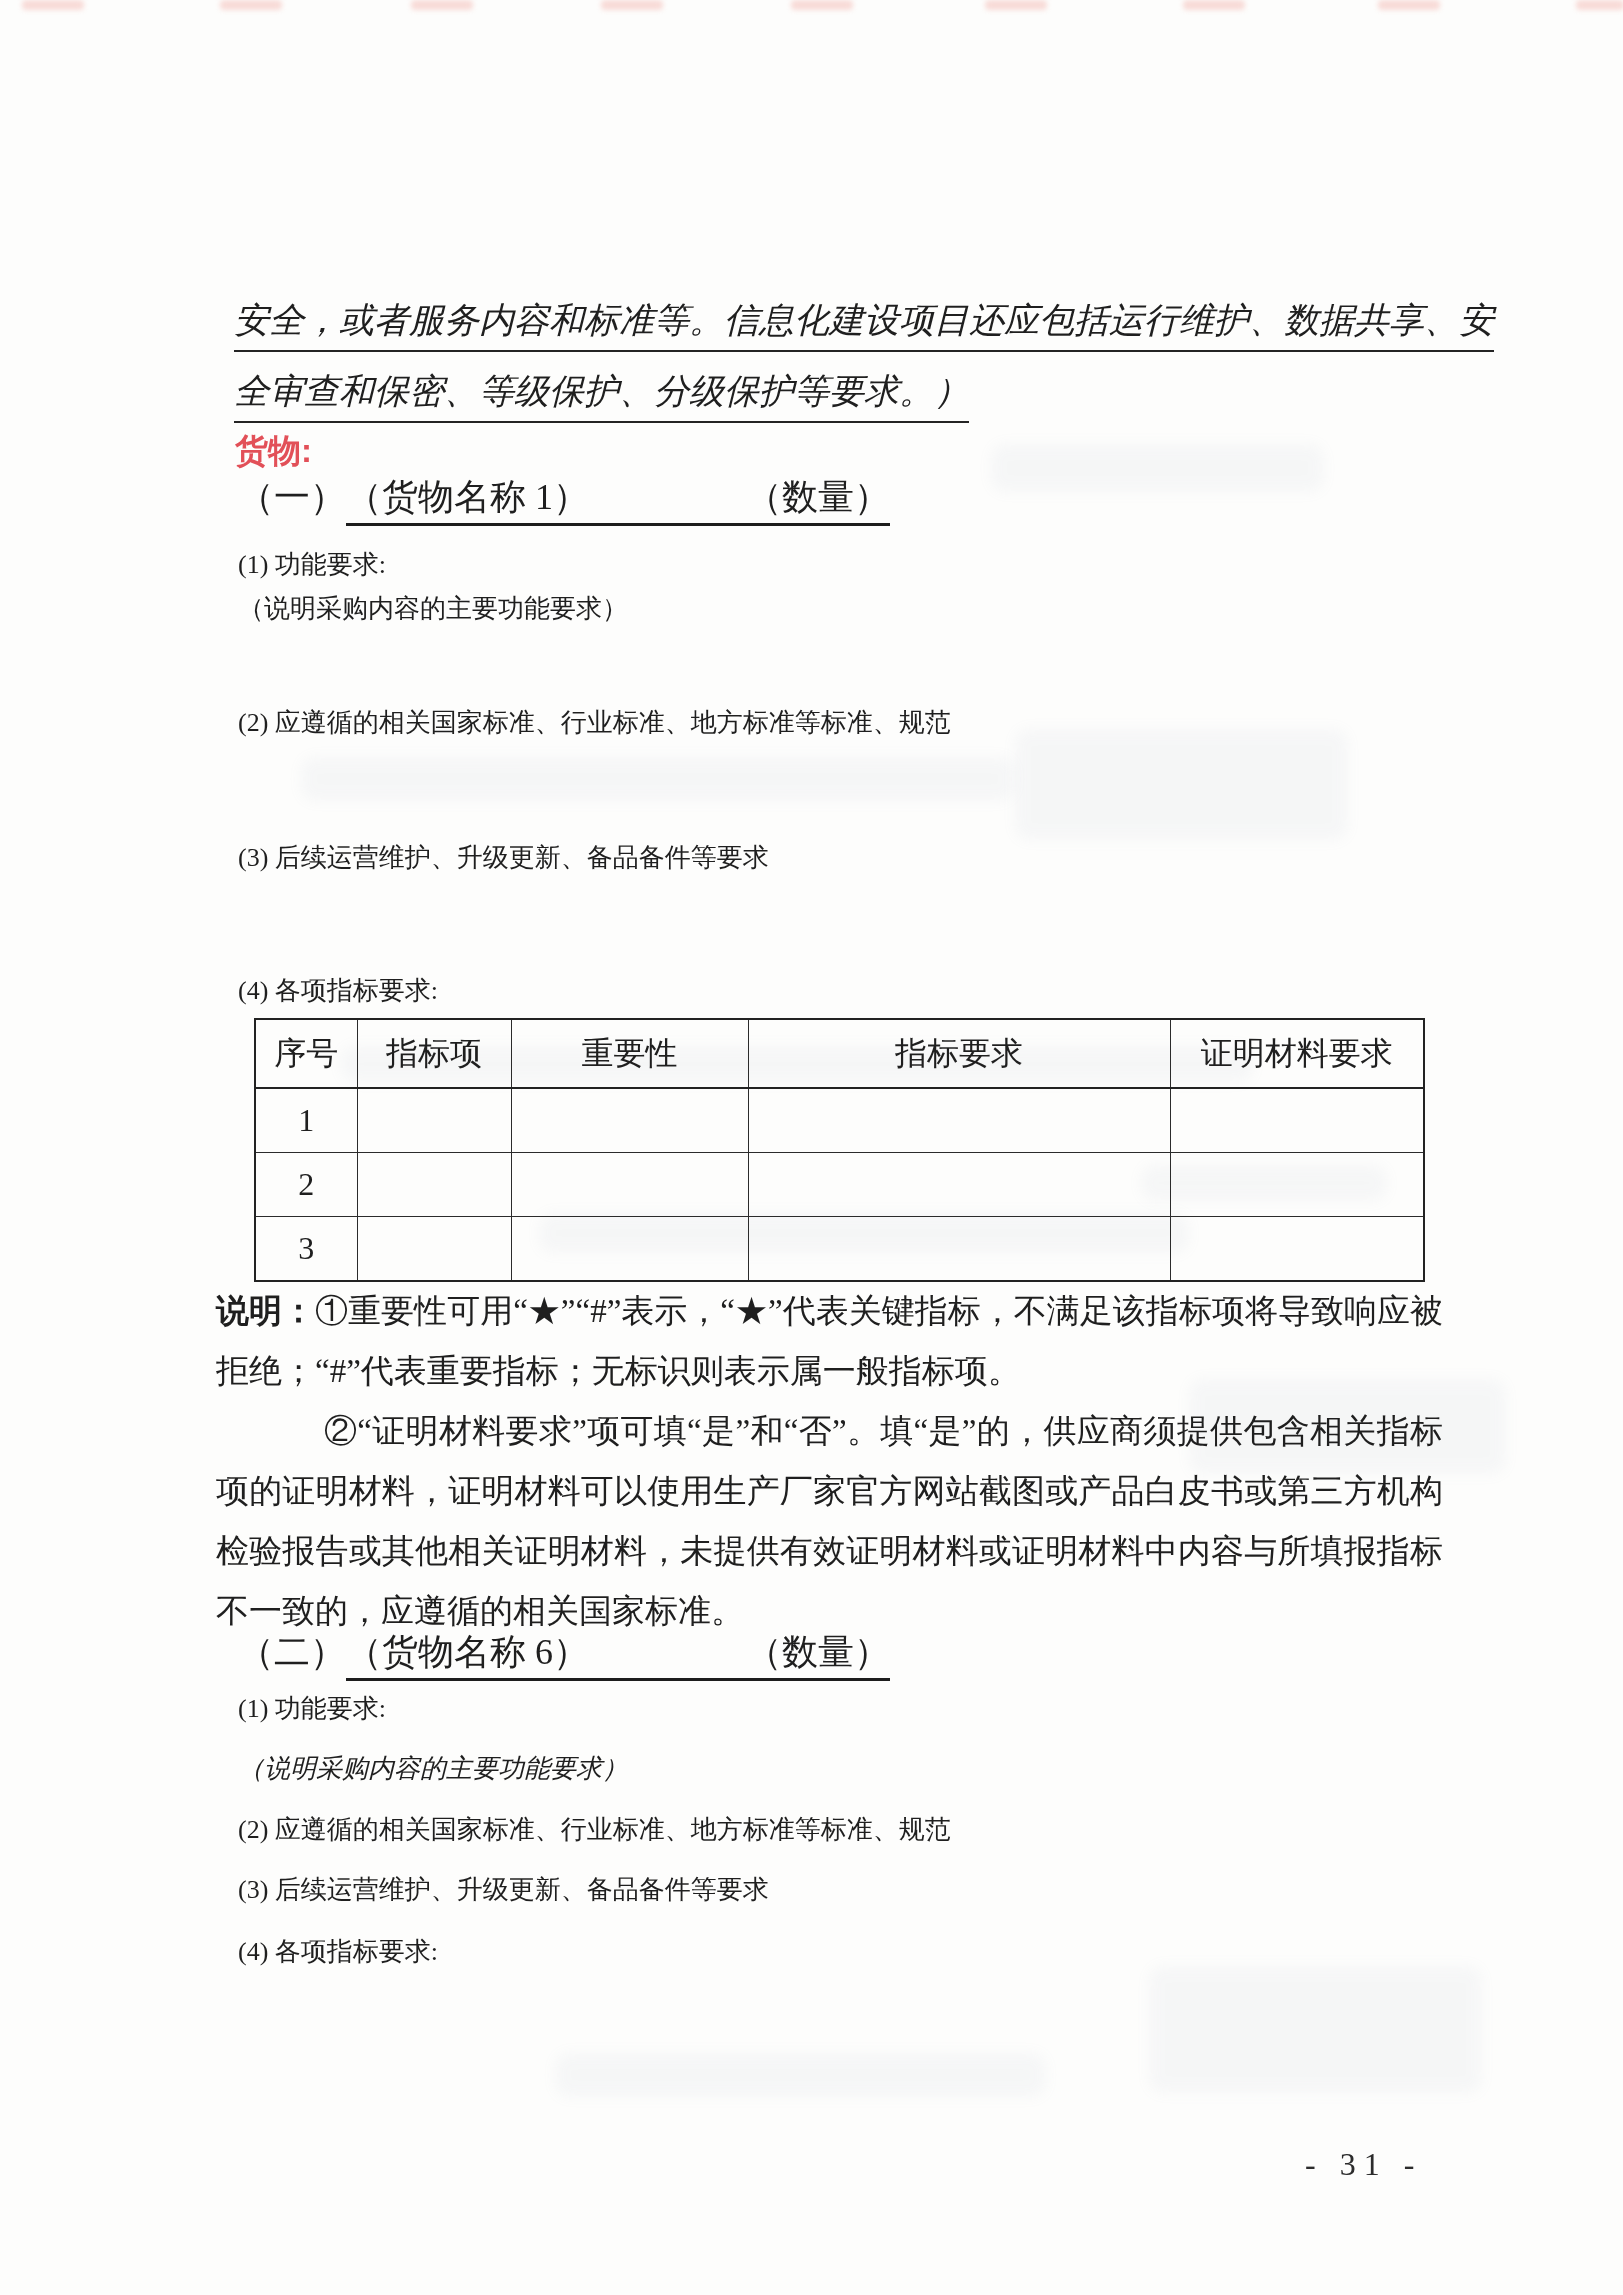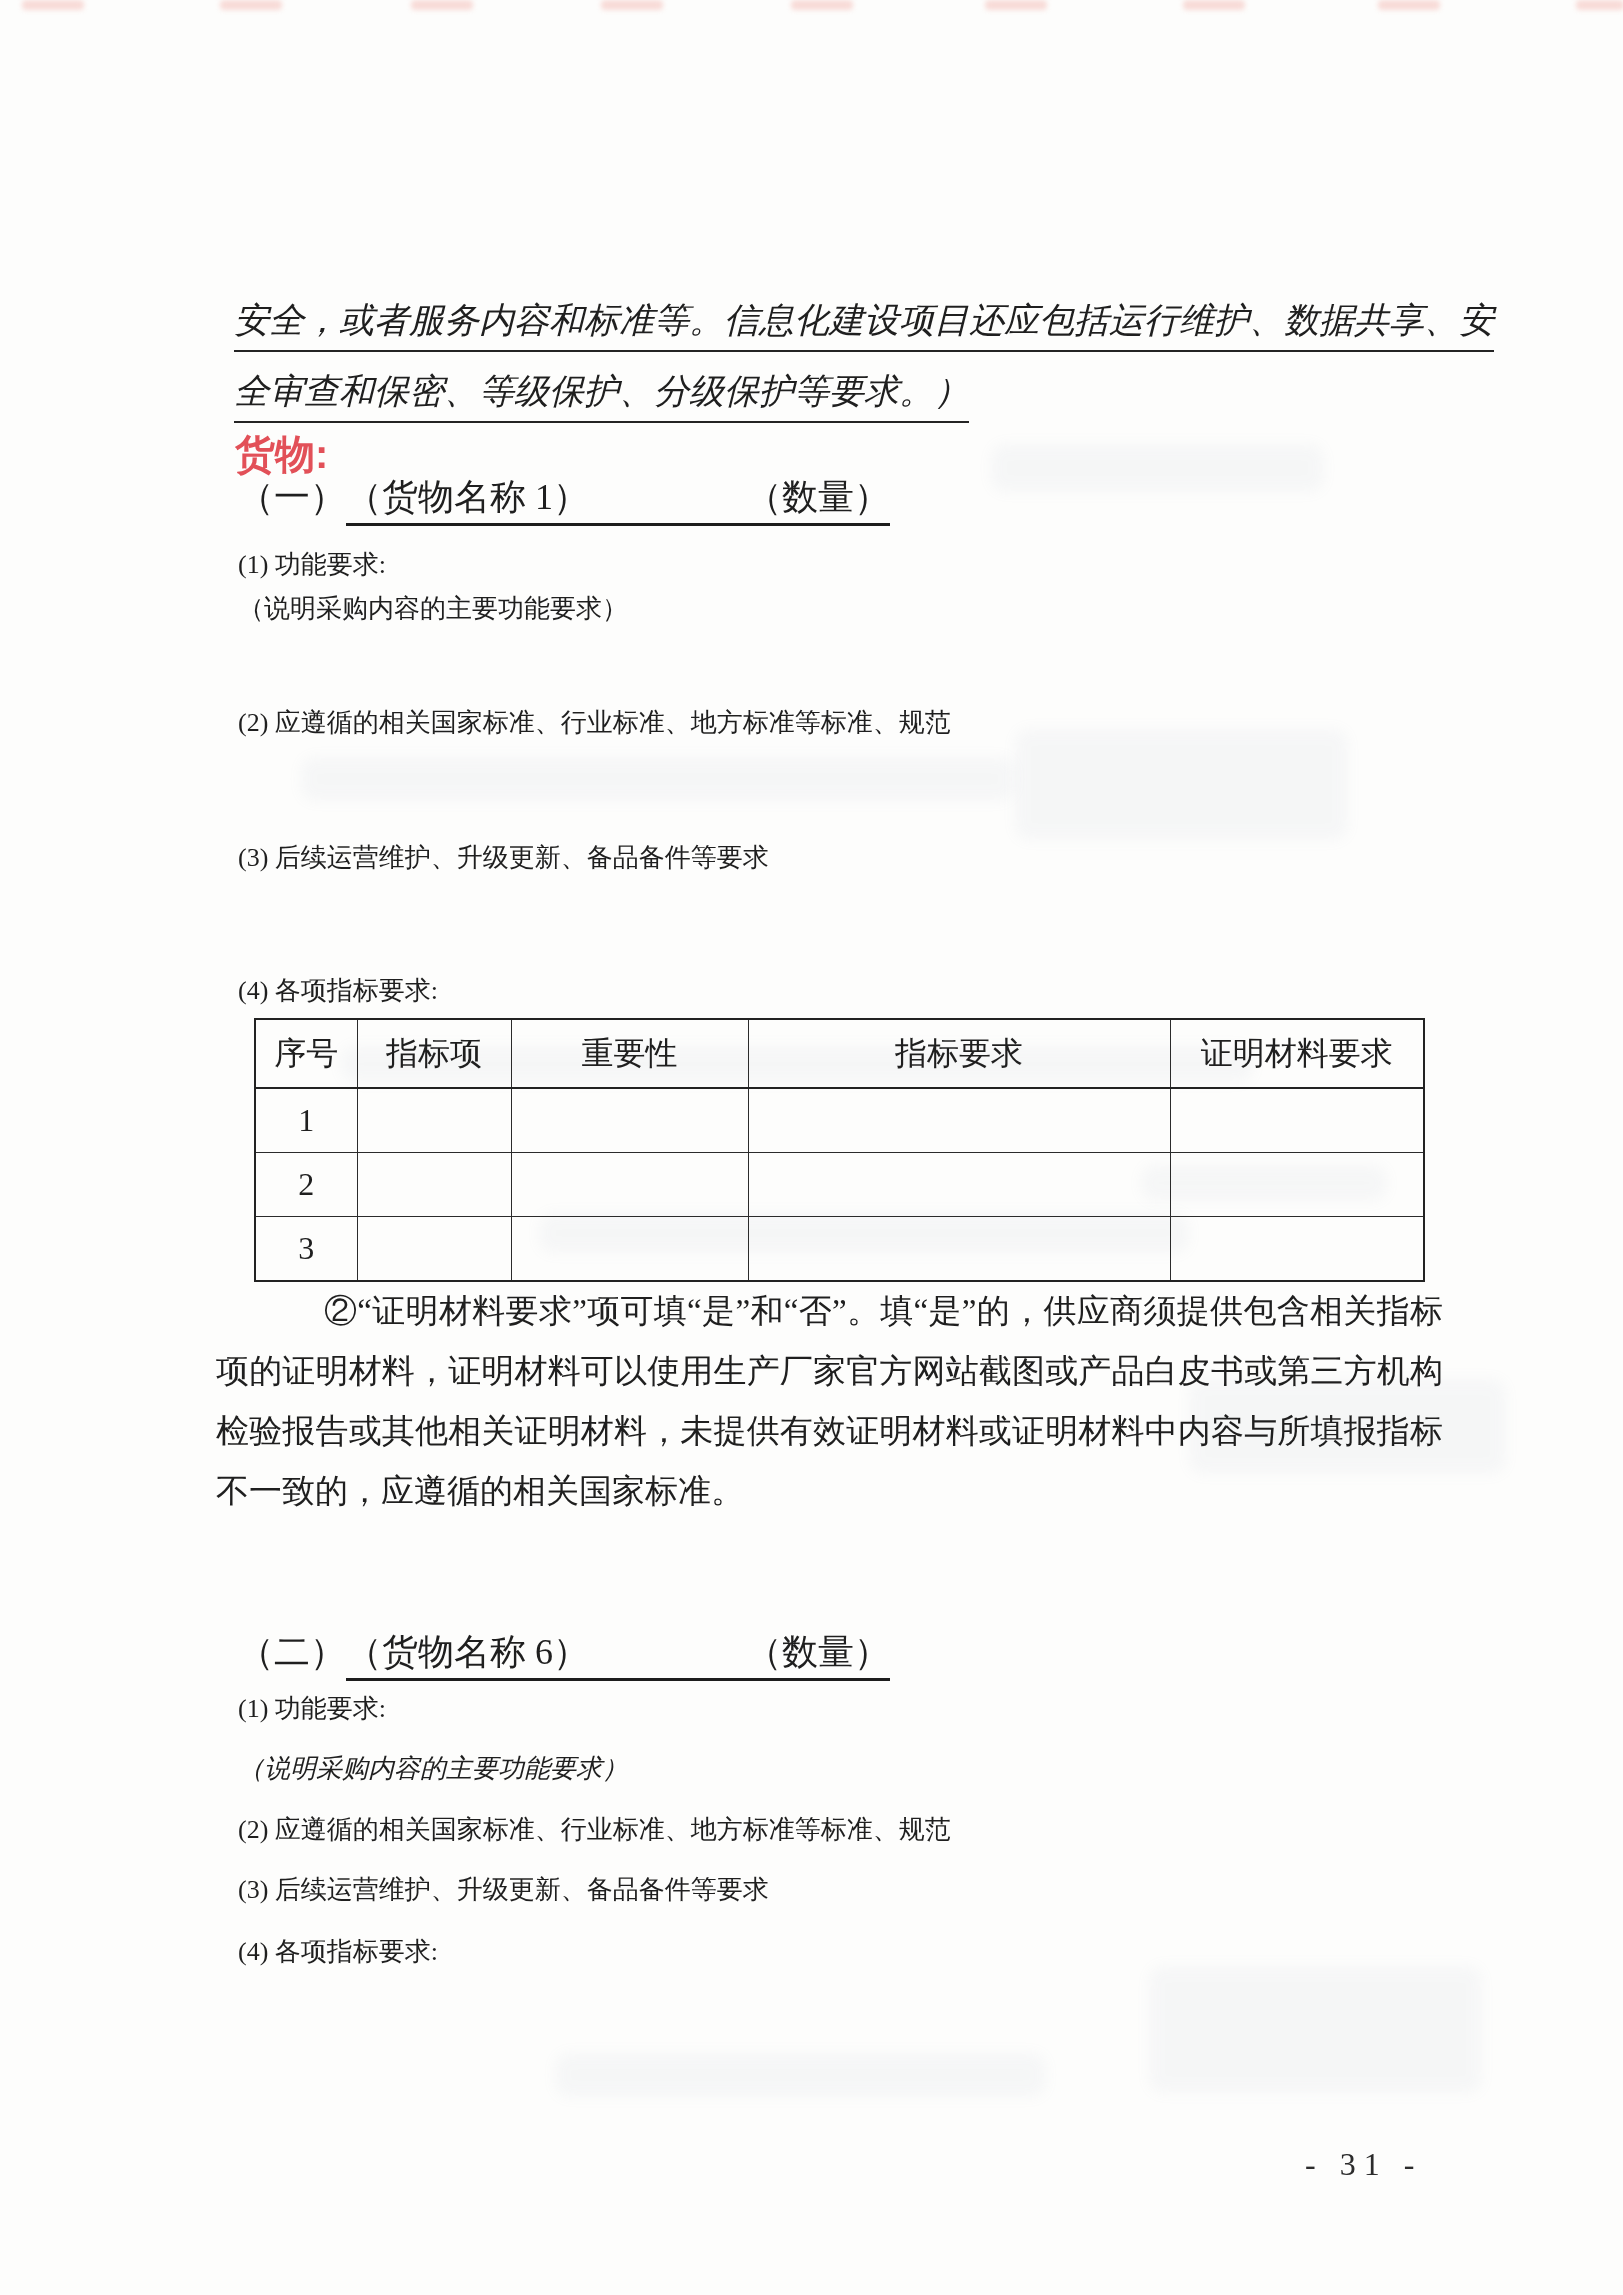--- a/index.html
+++ b/index.html
@@ -33,21 +33,21 @@
     line-height:1;
     white-space:nowrap;
   }
   .intro-line .ul-text{
     border-bottom:2.4px solid #242424;
     padding-bottom:9.5px;
   }
   .goods-label{
     font-family:"Liberation Sans", sans-serif;
     font-weight:700;
-    font-size:40px;
+    font-size:33px;
     line-height:1;
   }
   .sec-heading{
     font-size:36px;
     font-weight:400;
     line-height:1;
     white-space:nowrap;
   }
   .sec-heading .ul-part{
     border-bottom:3.2px solid #1d1d1d;
@@ -181,20 +181,21 @@
         <td>3</td>
         <td></td>
         <td></td>
         <td></td>
         <td></td>
       </tr>
     </tbody>
   </table>
 
   <div class="abs notes" style="left:216px;top:1281px;width:1227px">
+    <p><span class="bold">说明：</span><span>①重要性可用“★”“#”表示，“★”代表关键指标，不满足该指标项将导致响应被拒绝；“#”代表重要指标；无标识则表示属一般指标项。</span></p>
     <p class="indent">②“证明材料要求”项可填“是”和“否”。填“是”的，供应商须提供包含相关指标项的证明材料，证明材料可以使用生产厂家官方网站截图或产品白皮书或第三方机构检验报告或其他相关证明材料，未提供有效证明材料或证明材料中内容与所填报指标不一致的，应遵循的相关国家标准。</p>
   </div>
 
   <div class="abs sec-heading" style="left:238px;top:1634px">
     <span>（二）</span><span class="ul-part"><span>（货物名称 6）</span><span class="gap"></span><span>（数量）</span></span>
   </div>
 
   <div class="abs item-line" style="left:238px;top:1696px">(1) 功能要求:</div>
 
   <div class="abs item-line hint-italic" style="left:238px;top:1756px">（说明采购内容的主要功能要求）</div>

